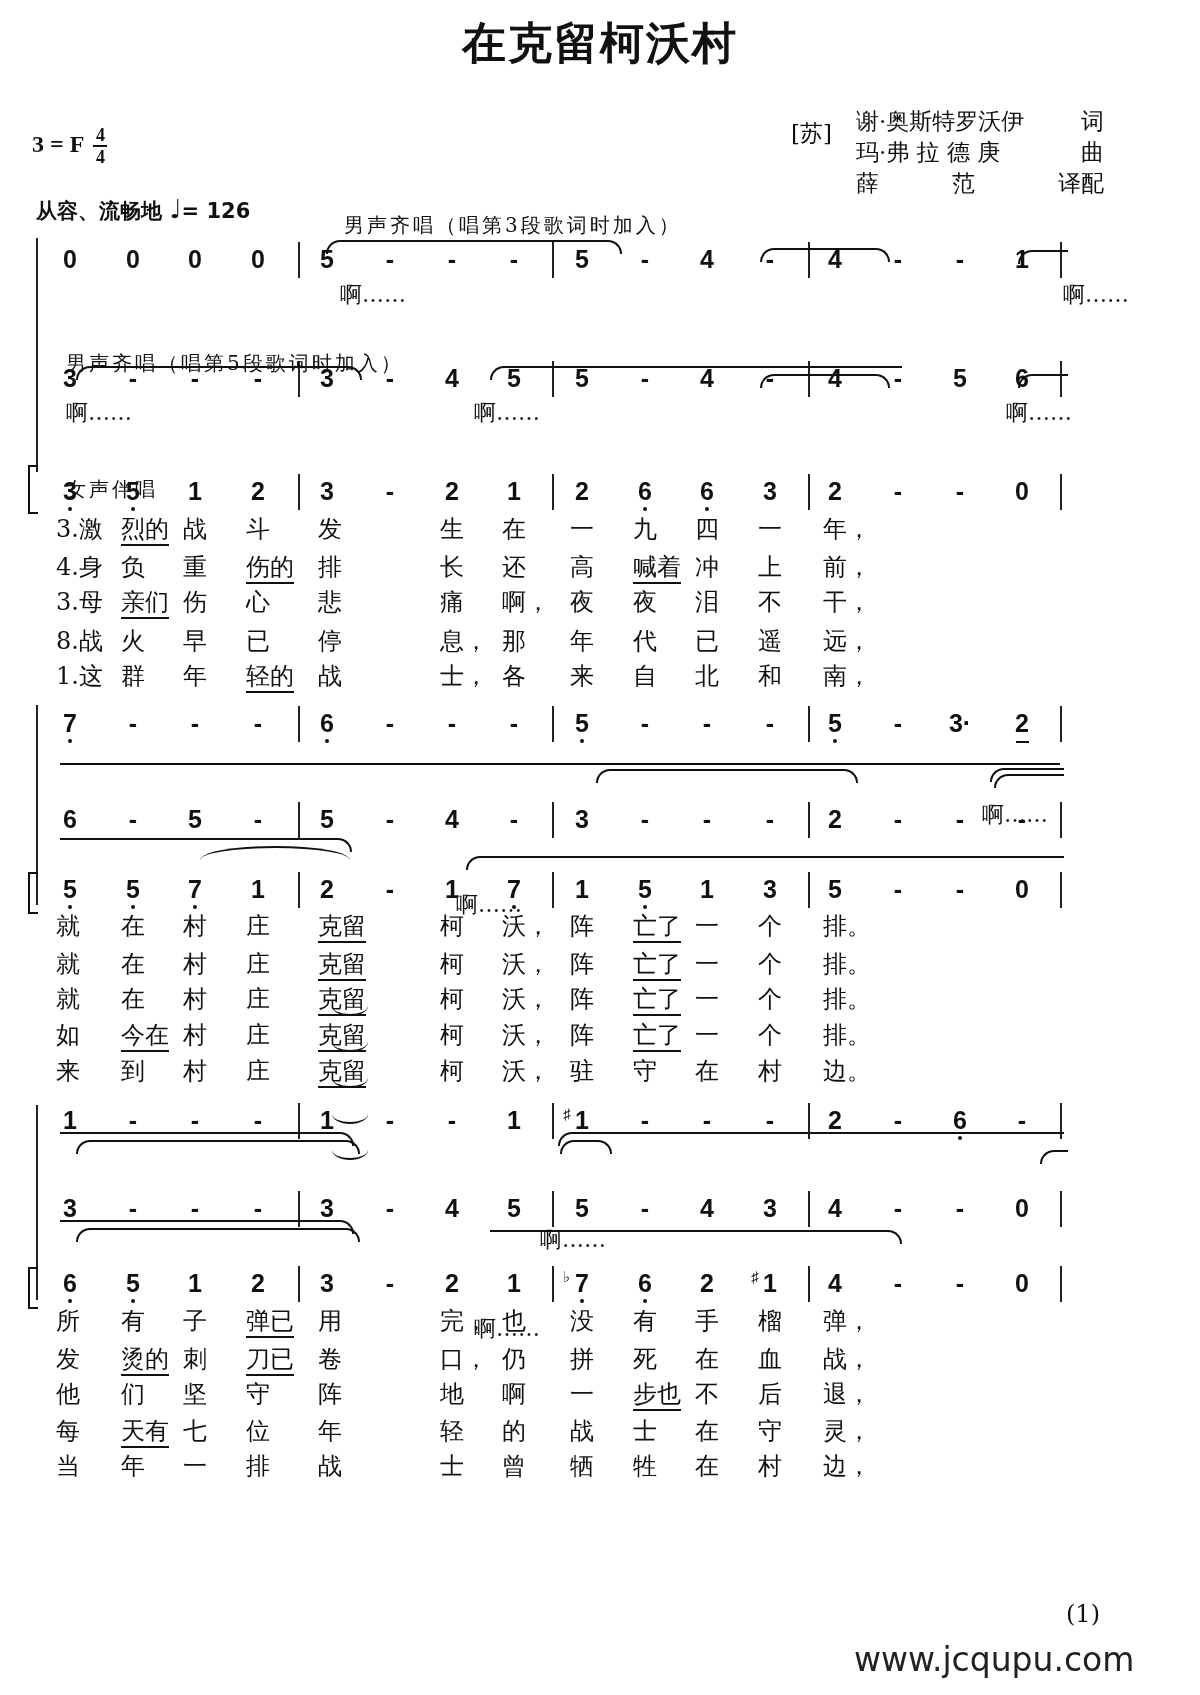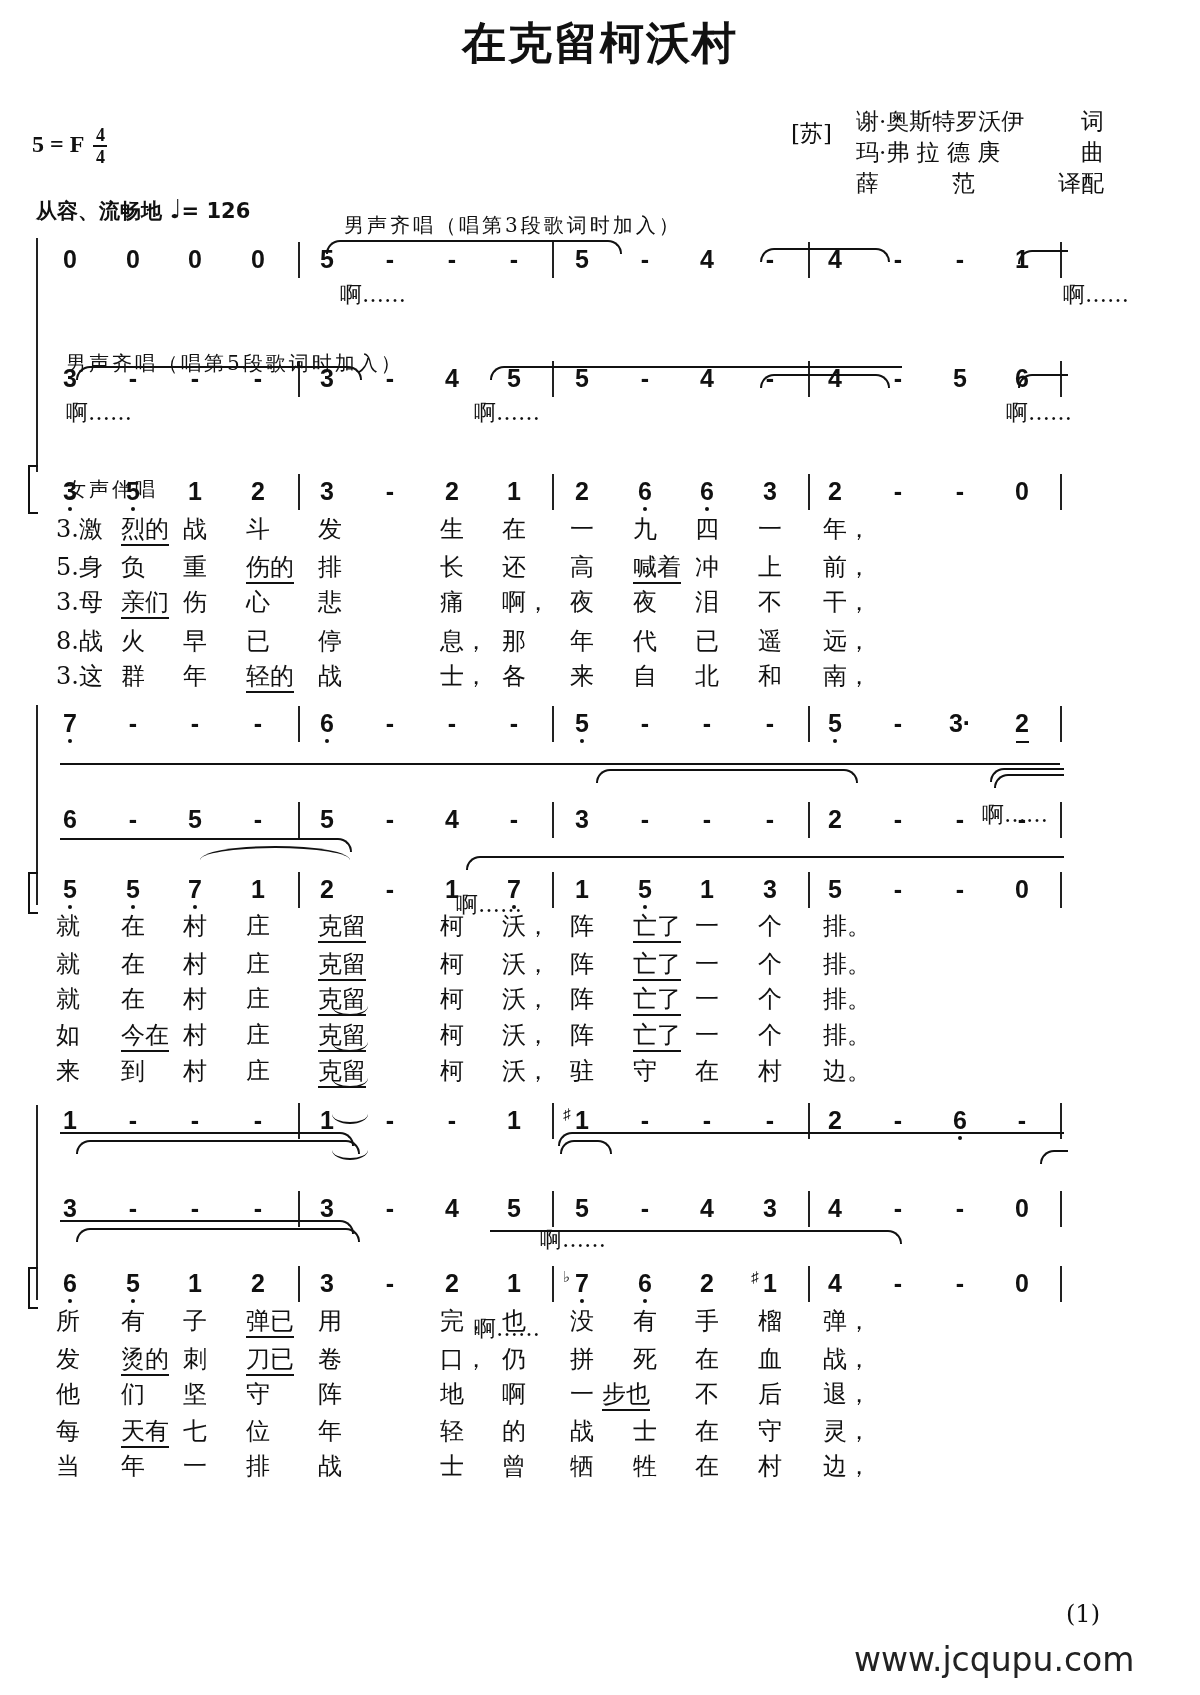--- a/index.html
+++ b/index.html
@@ -35,21 +35,21 @@
   .bracket { width:8px; border:2px solid #111; border-right:none; }
   .pagenum { left:1066px; top:1600px; font-family:"DejaVu Serif", serif; font-size:24px; }
   .url { left:854px; top:1640px; font-family:"DejaVu Sans", sans-serif; font-size:33px; color:#222; }
 </style>
 </head>
 <body>
 
 <div class="abs title">在克留柯沃村</div>
 
 <div class="abs key">
-  <span>5 = F</span>
+  <span>3 = F</span>
   <span class="ts">
     <span>4</span>
     <span class="bar"></span>
     <span>4</span>
   </span>
 </div>
 
 <div class="abs tempo">
   <span>从容、流畅地</span>
   <span class="q">♩</span><span>= 126</span>
@@ -139,21 +139,21 @@
     <div class="abs lyric" style="left: 183px; top: 514px;">战</div>
     <div class="abs lyric" style="left: 246px; top: 514px;">斗</div>
     <div class="abs lyric" style="left: 318px; top: 514px;">发</div>
     <div class="abs lyric" style="left: 440px; top: 514px;">生</div>
     <div class="abs lyric" style="left: 502px; top: 514px;">在</div>
     <div class="abs lyric" style="left: 570px; top: 514px;">一</div>
     <div class="abs lyric" style="left: 633px; top: 514px;">九</div>
     <div class="abs lyric" style="left: 695px; top: 514px;">四</div>
     <div class="abs lyric" style="left: 758px; top: 514px;">一</div>
     <div class="abs lyric" style="left: 823px; top: 514px;">年，</div>
-    <div class="abs lyric" style="left: 56px; top: 552px;">5.身</div>
+    <div class="abs lyric" style="left: 56px; top: 552px;">4.身</div>
     <div class="abs lyric" style="left: 121px; top: 552px;">负</div>
     <div class="abs lyric" style="left: 183px; top: 552px;">重</div>
     <div class="abs lyric lyr-u" style="left: 246px; top: 552px;">伤的</div>
     <div class="abs lyric" style="left: 318px; top: 552px;">排</div>
     <div class="abs lyric" style="left: 440px; top: 552px;">长</div>
     <div class="abs lyric" style="left: 502px; top: 552px;">还</div>
     <div class="abs lyric" style="left: 570px; top: 552px;">高</div>
     <div class="abs lyric lyr-u" style="left: 633px; top: 552px;">喊着</div>
     <div class="abs lyric" style="left: 695px; top: 552px;">冲</div>
     <div class="abs lyric" style="left: 758px; top: 552px;">上</div>
@@ -175,21 +175,21 @@
     <div class="abs lyric" style="left: 183px; top: 626px;">早</div>
     <div class="abs lyric" style="left: 246px; top: 626px;">已</div>
     <div class="abs lyric" style="left: 318px; top: 626px;">停</div>
     <div class="abs lyric" style="left: 440px; top: 626px;">息，</div>
     <div class="abs lyric" style="left: 502px; top: 626px;">那</div>
     <div class="abs lyric" style="left: 570px; top: 626px;">年</div>
     <div class="abs lyric" style="left: 633px; top: 626px;">代</div>
     <div class="abs lyric" style="left: 695px; top: 626px;">已</div>
     <div class="abs lyric" style="left: 758px; top: 626px;">遥</div>
     <div class="abs lyric" style="left: 823px; top: 626px;">远，</div>
-    <div class="abs lyric" style="left: 56px; top: 661px;">3.这</div>
+    <div class="abs lyric" style="left: 56px; top: 661px;">1.这</div>
     <div class="abs lyric" style="left: 121px; top: 661px;">群</div>
     <div class="abs lyric" style="left: 183px; top: 661px;">年</div>
     <div class="abs lyric lyr-u" style="left: 246px; top: 661px;">轻的</div>
     <div class="abs lyric" style="left: 318px; top: 661px;">战</div>
     <div class="abs lyric" style="left: 440px; top: 661px;">士，</div>
     <div class="abs lyric" style="left: 502px; top: 661px;">各</div>
     <div class="abs lyric" style="left: 570px; top: 661px;">来</div>
     <div class="abs lyric" style="left: 633px; top: 661px;">自</div>
     <div class="abs lyric" style="left: 695px; top: 661px;">北</div>
     <div class="abs lyric" style="left: 758px; top: 661px;">和</div>
@@ -403,21 +403,21 @@
     <div class="abs lyric" style="left: 758px; top: 1344px;">血</div>
     <div class="abs lyric" style="left: 823px; top: 1344px;">战，</div>
     <div class="abs lyric" style="left: 56px; top: 1379px;">他</div>
     <div class="abs lyric" style="left: 121px; top: 1379px;">们</div>
     <div class="abs lyric" style="left: 183px; top: 1379px;">坚</div>
     <div class="abs lyric" style="left: 246px; top: 1379px;">守</div>
     <div class="abs lyric" style="left: 318px; top: 1379px;">阵</div>
     <div class="abs lyric" style="left: 440px; top: 1379px;">地</div>
     <div class="abs lyric" style="left: 502px; top: 1379px;">啊</div>
     <div class="abs lyric" style="left: 570px; top: 1379px;">一</div>
-    <div class="abs lyric lyr-u" style="left: 602px; top: 1379px;">步也</div>
+    <div class="abs lyric lyr-u" style="left: 633px; top: 1379px;">步也</div>
     <div class="abs lyric" style="left: 695px; top: 1379px;">不</div>
     <div class="abs lyric" style="left: 758px; top: 1379px;">后</div>
     <div class="abs lyric" style="left: 823px; top: 1379px;">退，</div>
     <div class="abs lyric" style="left: 56px; top: 1416px;">每</div>
     <div class="abs lyric lyr-u" style="left: 121px; top: 1416px;">天有</div>
     <div class="abs lyric" style="left: 183px; top: 1416px;">七</div>
     <div class="abs lyric" style="left: 246px; top: 1416px;">位</div>
     <div class="abs lyric" style="left: 318px; top: 1416px;">年</div>
     <div class="abs lyric" style="left: 440px; top: 1416px;">轻</div>
     <div class="abs lyric" style="left: 502px; top: 1416px;">的</div>

